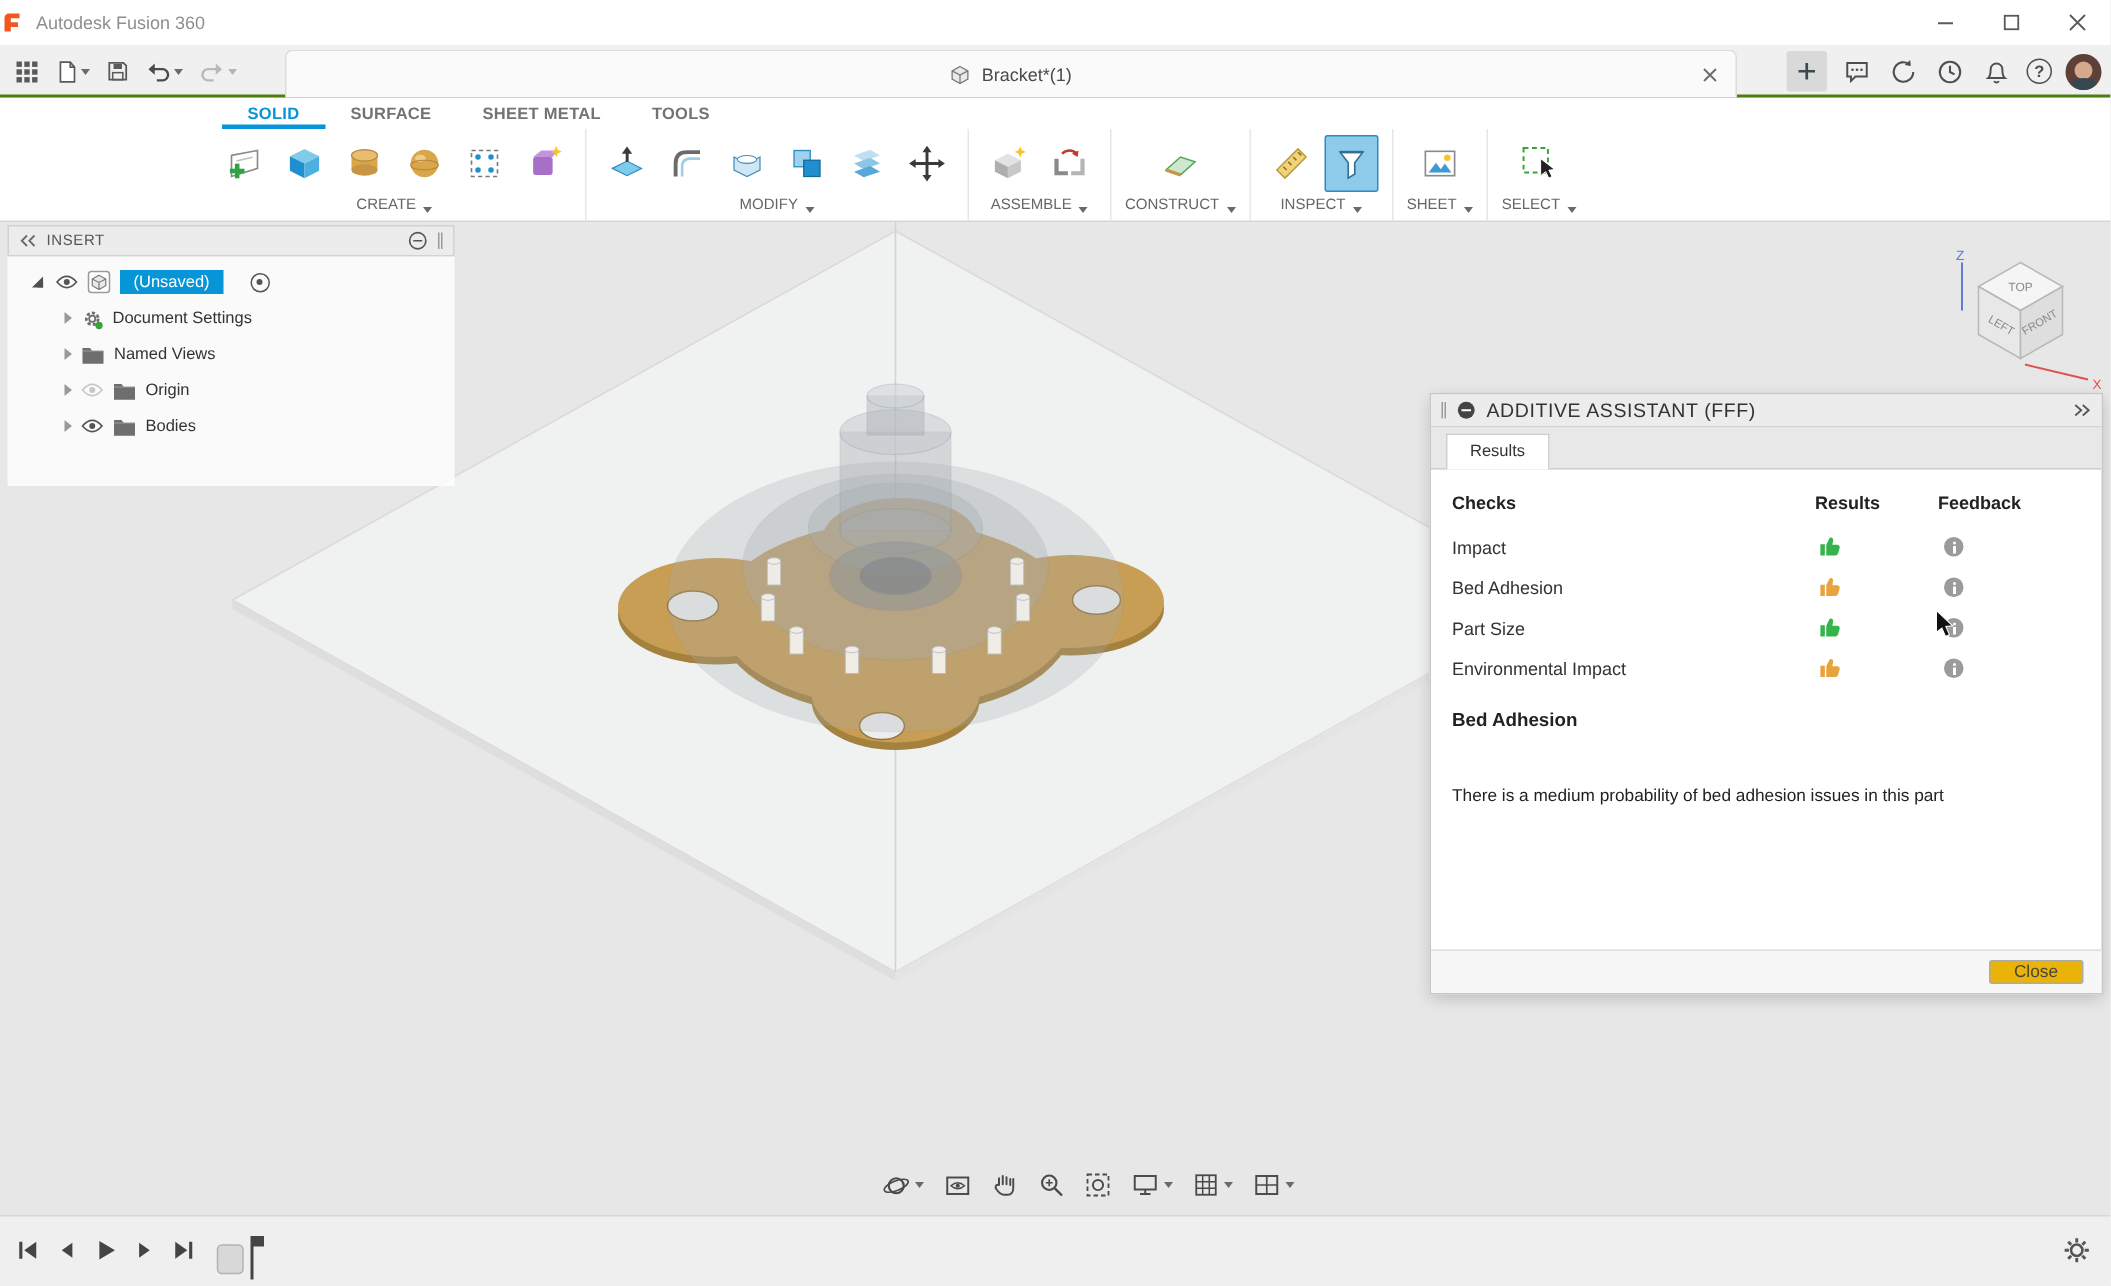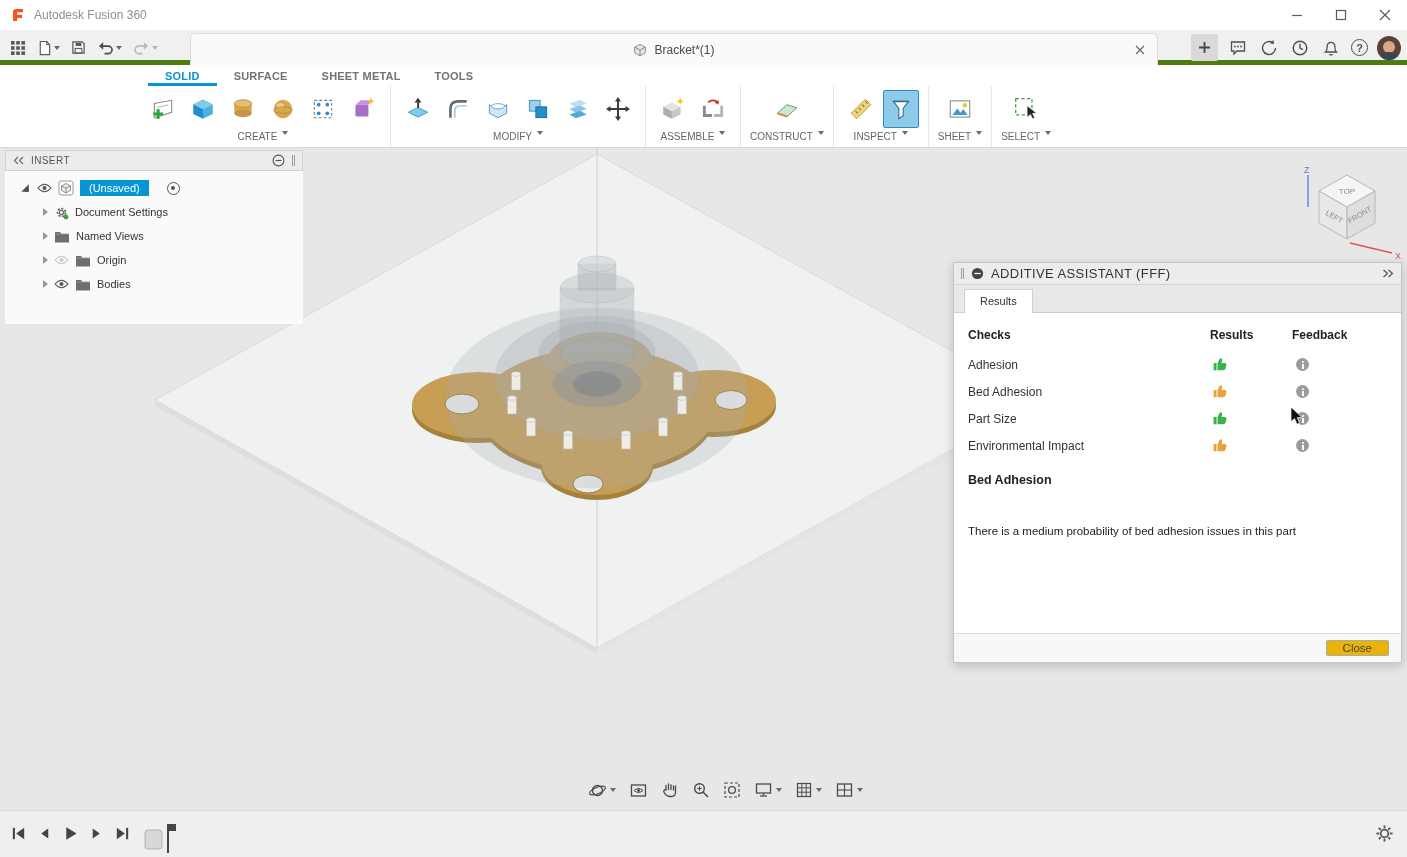--- a/index.html
+++ b/index.html
@@ -1,27 +1,27 @@
 <!DOCTYPE html>
 <html><head>
 <meta charset="utf-8">
 <style>
 *{box-sizing:border-box;margin:0;padding:0}
 html,body{width:1407px;height:857px}
 body{font-family:"Liberation Sans",sans-serif;background:#fff;overflow:hidden}
 .app{position:relative;width:1407px;height:857px;background:#e8e8e8}
 
 
-.titlebar{position:absolute;top:0;left:0;right:0;height:30px;background:#fff;display:flex;align-items:center;padding-left:10px;z-index:30}
+.titlebar{position:absolute;top:0;left:0;right:0;height:30px;background:#fff;display:flex;align-items:center;z-index:30}
 .tb-title{font-size:12px;color:#8f8f8f;margin-left:8px}
 .win-controls{position:absolute;right:0;top:0;height:30px;display:flex}
 .win-btn{width:44px;height:30px;display:flex;align-items:center;justify-content:center}
 
 
-.tabstrip{position:absolute;top:30px;left:0;right:0;height:35px;background:#f0f0f0;border-bottom:5px solid #4d7c0f;z-index:29}
+.tabstrip{position:absolute;top:30px;left:0;right:0;height:35px;background:#f0f0f0;border-bottom:2px solid #4d7c0f;z-index:29}
 .qat{position:absolute;left:6px;top:0;height:35px;display:flex;align-items:center;gap:3px}
 .qat-btn{display:flex;align-items:center;gap:2px;padding:3px 4px}
 .caret{width:0;height:0;border-left:3.5px solid transparent;border-right:3.5px solid transparent;border-top:4px solid #6a6a6a}
 .caret.light{border-top-color:#b5b5b5}
 .doc-tab{position:absolute;left:190px;top:3px;width:968px;height:32px;background:#fafafa;border:1px solid #dcdcdc;border-bottom:none;border-radius:5px 5px 0 0;display:flex;align-items:center;justify-content:center;gap:7px;font-size:12px;color:#4a4a4a}
 .doc-close{position:absolute;right:10px;top:9px;width:14px;height:14px;display:flex;align-items:center;justify-content:center}
 .rightbar{position:absolute;right:6px;top:0;height:35px;display:flex;align-items:center;gap:9px}
 .newtab-tile{width:27px;height:27px;background:#d9d9d9;border-radius:2px;display:flex;align-items:center;justify-content:center}
 .ricon{width:22px;height:22px;display:flex;align-items:center;justify-content:center}
 .help-circle{width:17px;height:17px;border:1.6px solid #4f4f4f;border-radius:50%;display:flex;align-items:center;justify-content:center;font-size:11px;font-weight:bold;color:#4f4f4f}
@@ -34,21 +34,21 @@
 .workspace-box{position:absolute;left:12px;top:12px;width:109px;height:57px;background:#fff;border:1px solid #c9c9c9;border-radius:2px;box-shadow:0 1px 3px rgba(0,0,0,.14);display:flex;align-items:center;justify-content:center;gap:8px;font-size:11px;color:#333;font-weight:bold}
 .ribbon-tabs{position:absolute;left:148px;top:0;height:21px;display:flex}
 .rtab{display:flex;align-items:center;padding:0 17px;font-size:11px;font-weight:bold;color:#737373;letter-spacing:.2px}
 .rtab.active{color:#0696d7;box-shadow:inset 0 -3px 0 #0696d7}
 .ribbon-body{position:absolute;left:136px;top:21px;height:61px;display:flex}
 .rgroup{display:flex;flex-direction:column;align-items:center;justify-content:space-between;padding:2px 9px 5px;border-right:1px solid #e6e6e6}
 .rgroup:last-child{border-right:none}
 .ricons{display:flex;align-items:center;gap:4px;height:42px}
 .ribtn{width:36px;height:38px;display:flex;align-items:center;justify-content:center;border-radius:2px}
 .ribtn.active-tool{background:#8ecbea;border:1px solid #2a8cc0}
-.glabel{display:flex;align-items:flex-start;gap:5px;font-size:10px;color:#666}
+.glabel{display:flex;align-items:flex-end;gap:5px;font-size:10px;color:#666}
 
 
 .scene{position:absolute;left:0;top:148px;width:1407px;height:662px;z-index:1}
 .viewcube{position:absolute;left:1292px;top:163px;width:112px;height:102px;z-index:6}
 
 
 .browser{position:absolute;left:5px;top:150px;width:298px;z-index:7}
 .panel-header{height:21px;background:#ececec;border:1px solid #d2d2d2;display:flex;align-items:center;gap:7px;padding:0 7px;font-size:10px;color:#555}
 .panel-header .ph-title{flex:1;letter-spacing:.4px}
 .grip{width:3px;height:11px;border-left:1px solid #9a9a9a;border-right:1px solid #9a9a9a}
@@ -634,21 +634,21 @@
       <div class="asst-tab">Results</div>
     </div>
     <div class="asst-content">
       <div class="asst-grid hdr">
         <span>Checks</span>
         <span>Results</span>
         <span>Feedback</span>
       </div>
 
       <div class="asst-grid asst-row">
-        <span class="check-lbl">Adhesion</span>
+        <span class="check-lbl">Impact</span>
         <span class="thumb positive">
             <svg viewBox="0 0 16 16">
               <path d="M1.5 6.5h2.8v7H1.5z M5.2 13.5h5.6c.9 0 1.6-.6 1.8-1.4l1-3.4c.3-1-.5-2-1.5-2H9l.5-2.6C9.7 3 9 2.2 8.1 2.2c-.4 0-.8.2-1 .6L5.2 6.8z"></path>
             </svg>
           </span>
         <span class="info-icon"></span>
       </div>
       <div class="asst-grid asst-row">
         <span class="check-lbl">Bed Adhesion</span>
         <span class="thumb warning">

